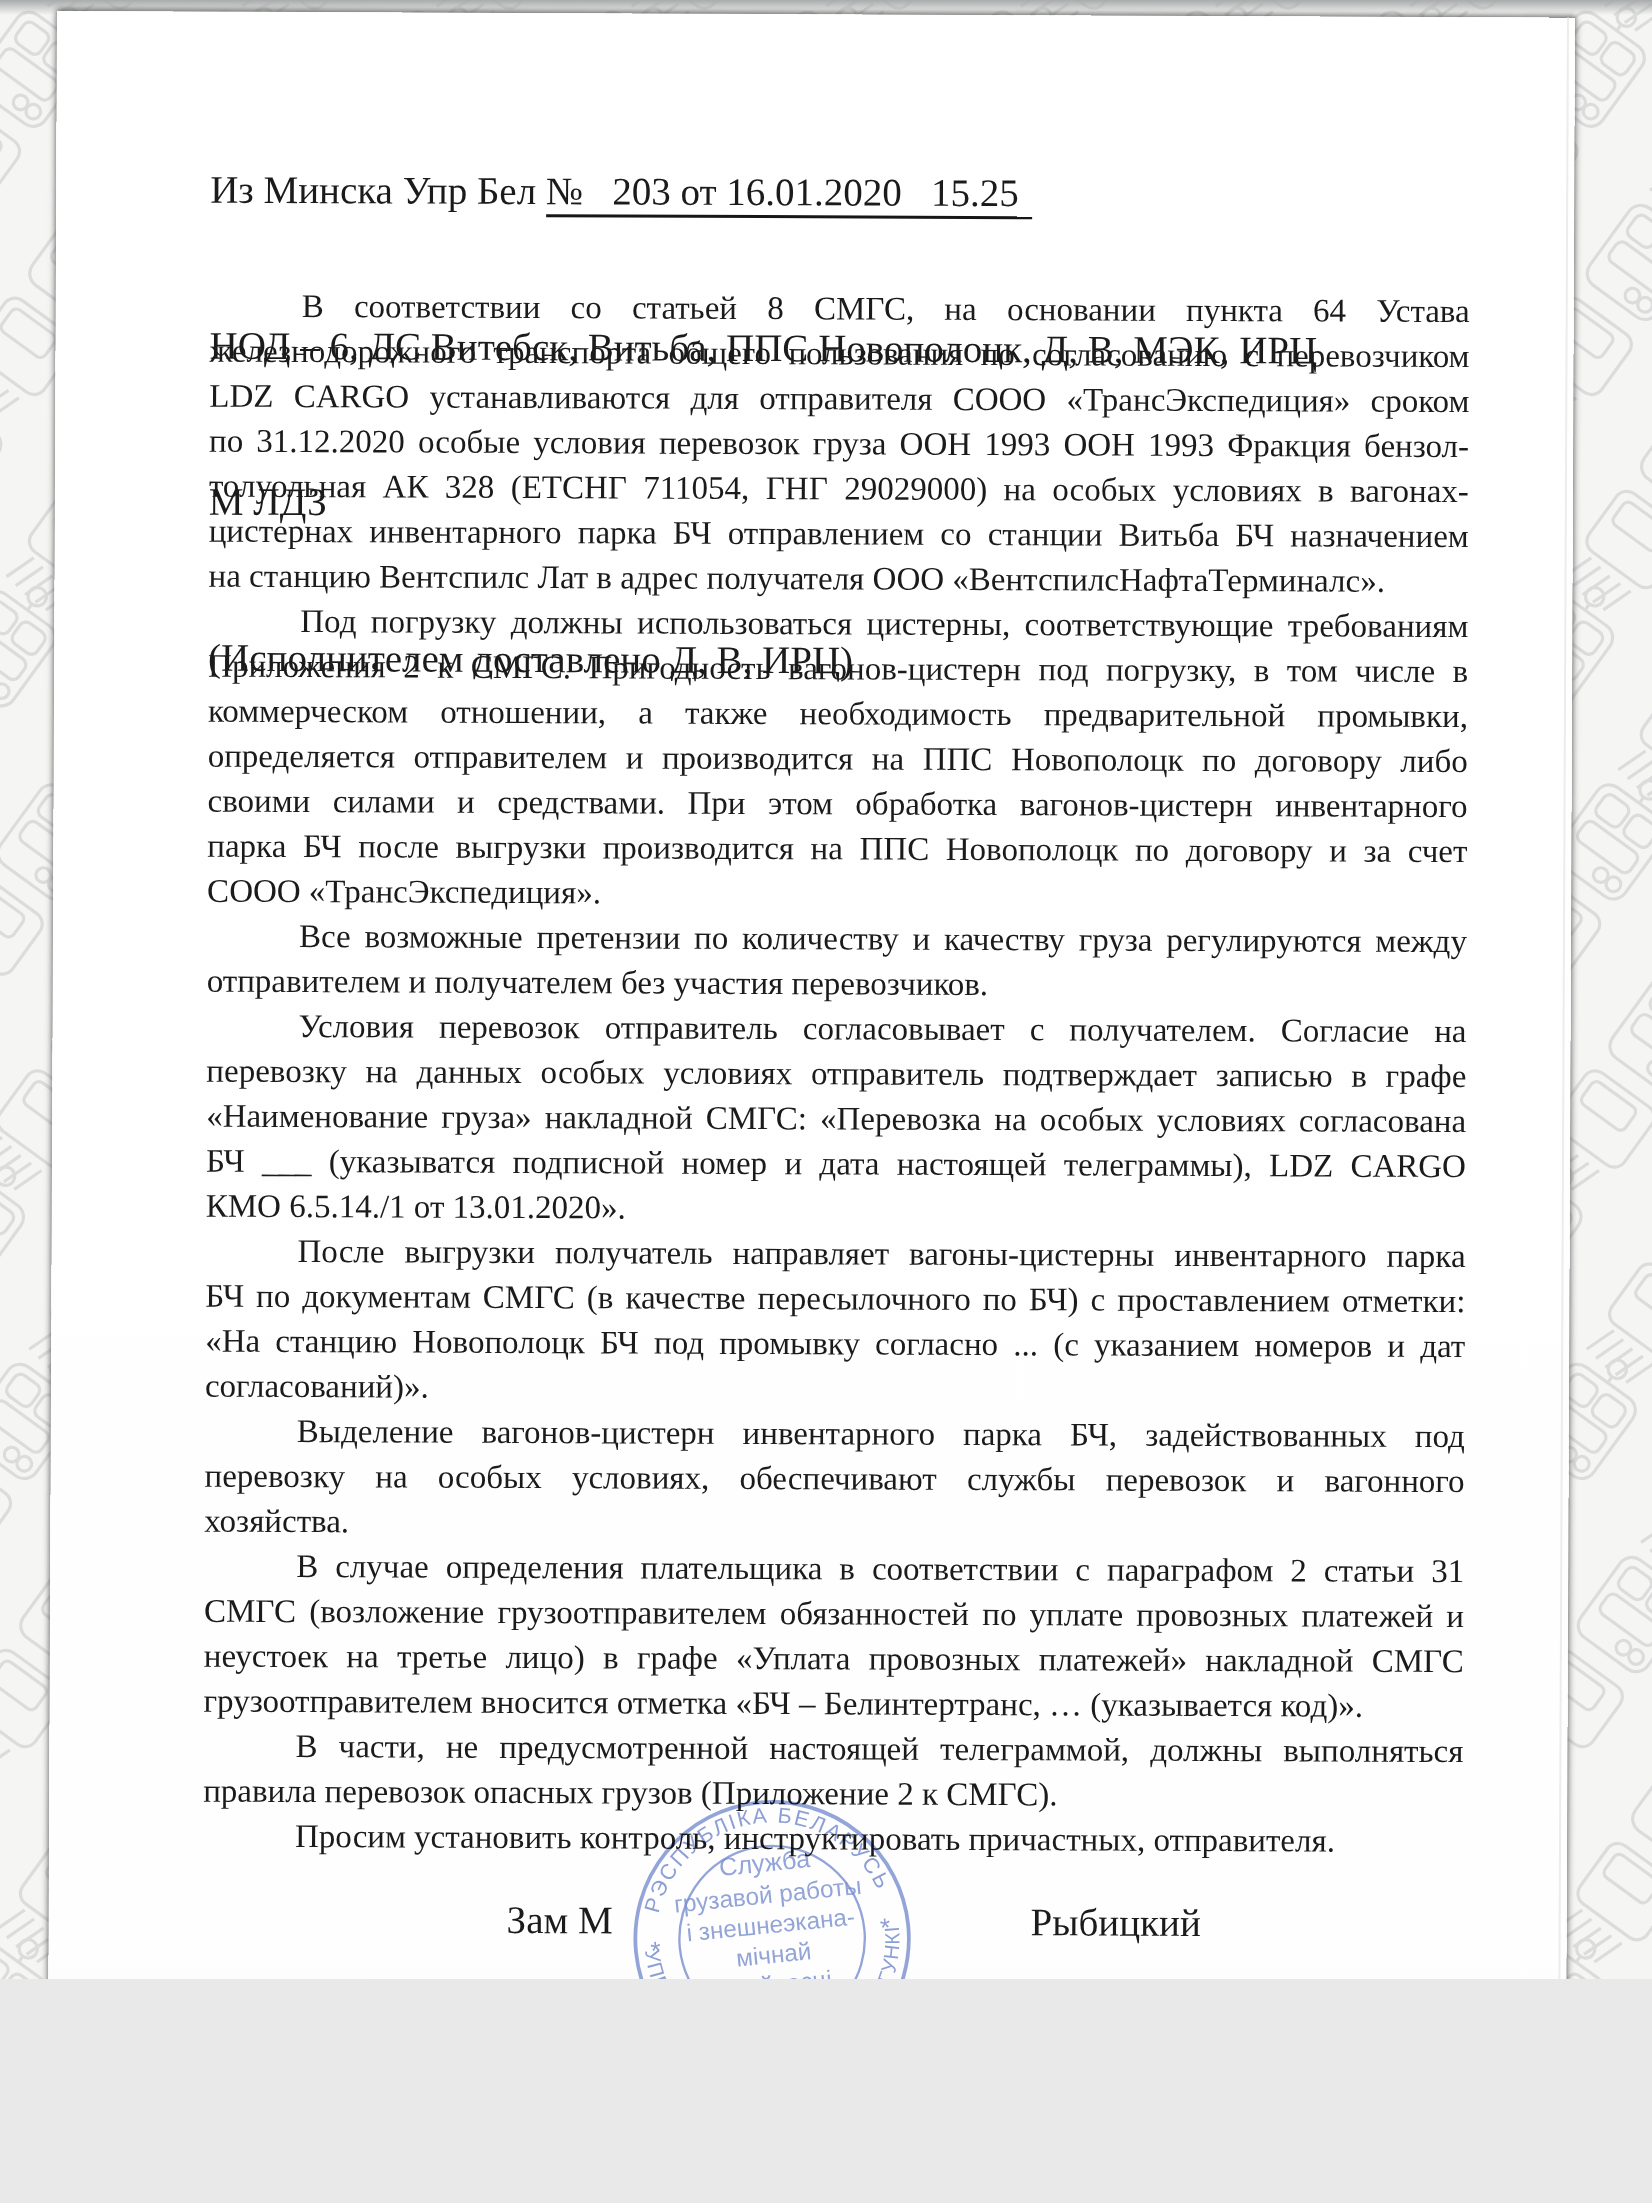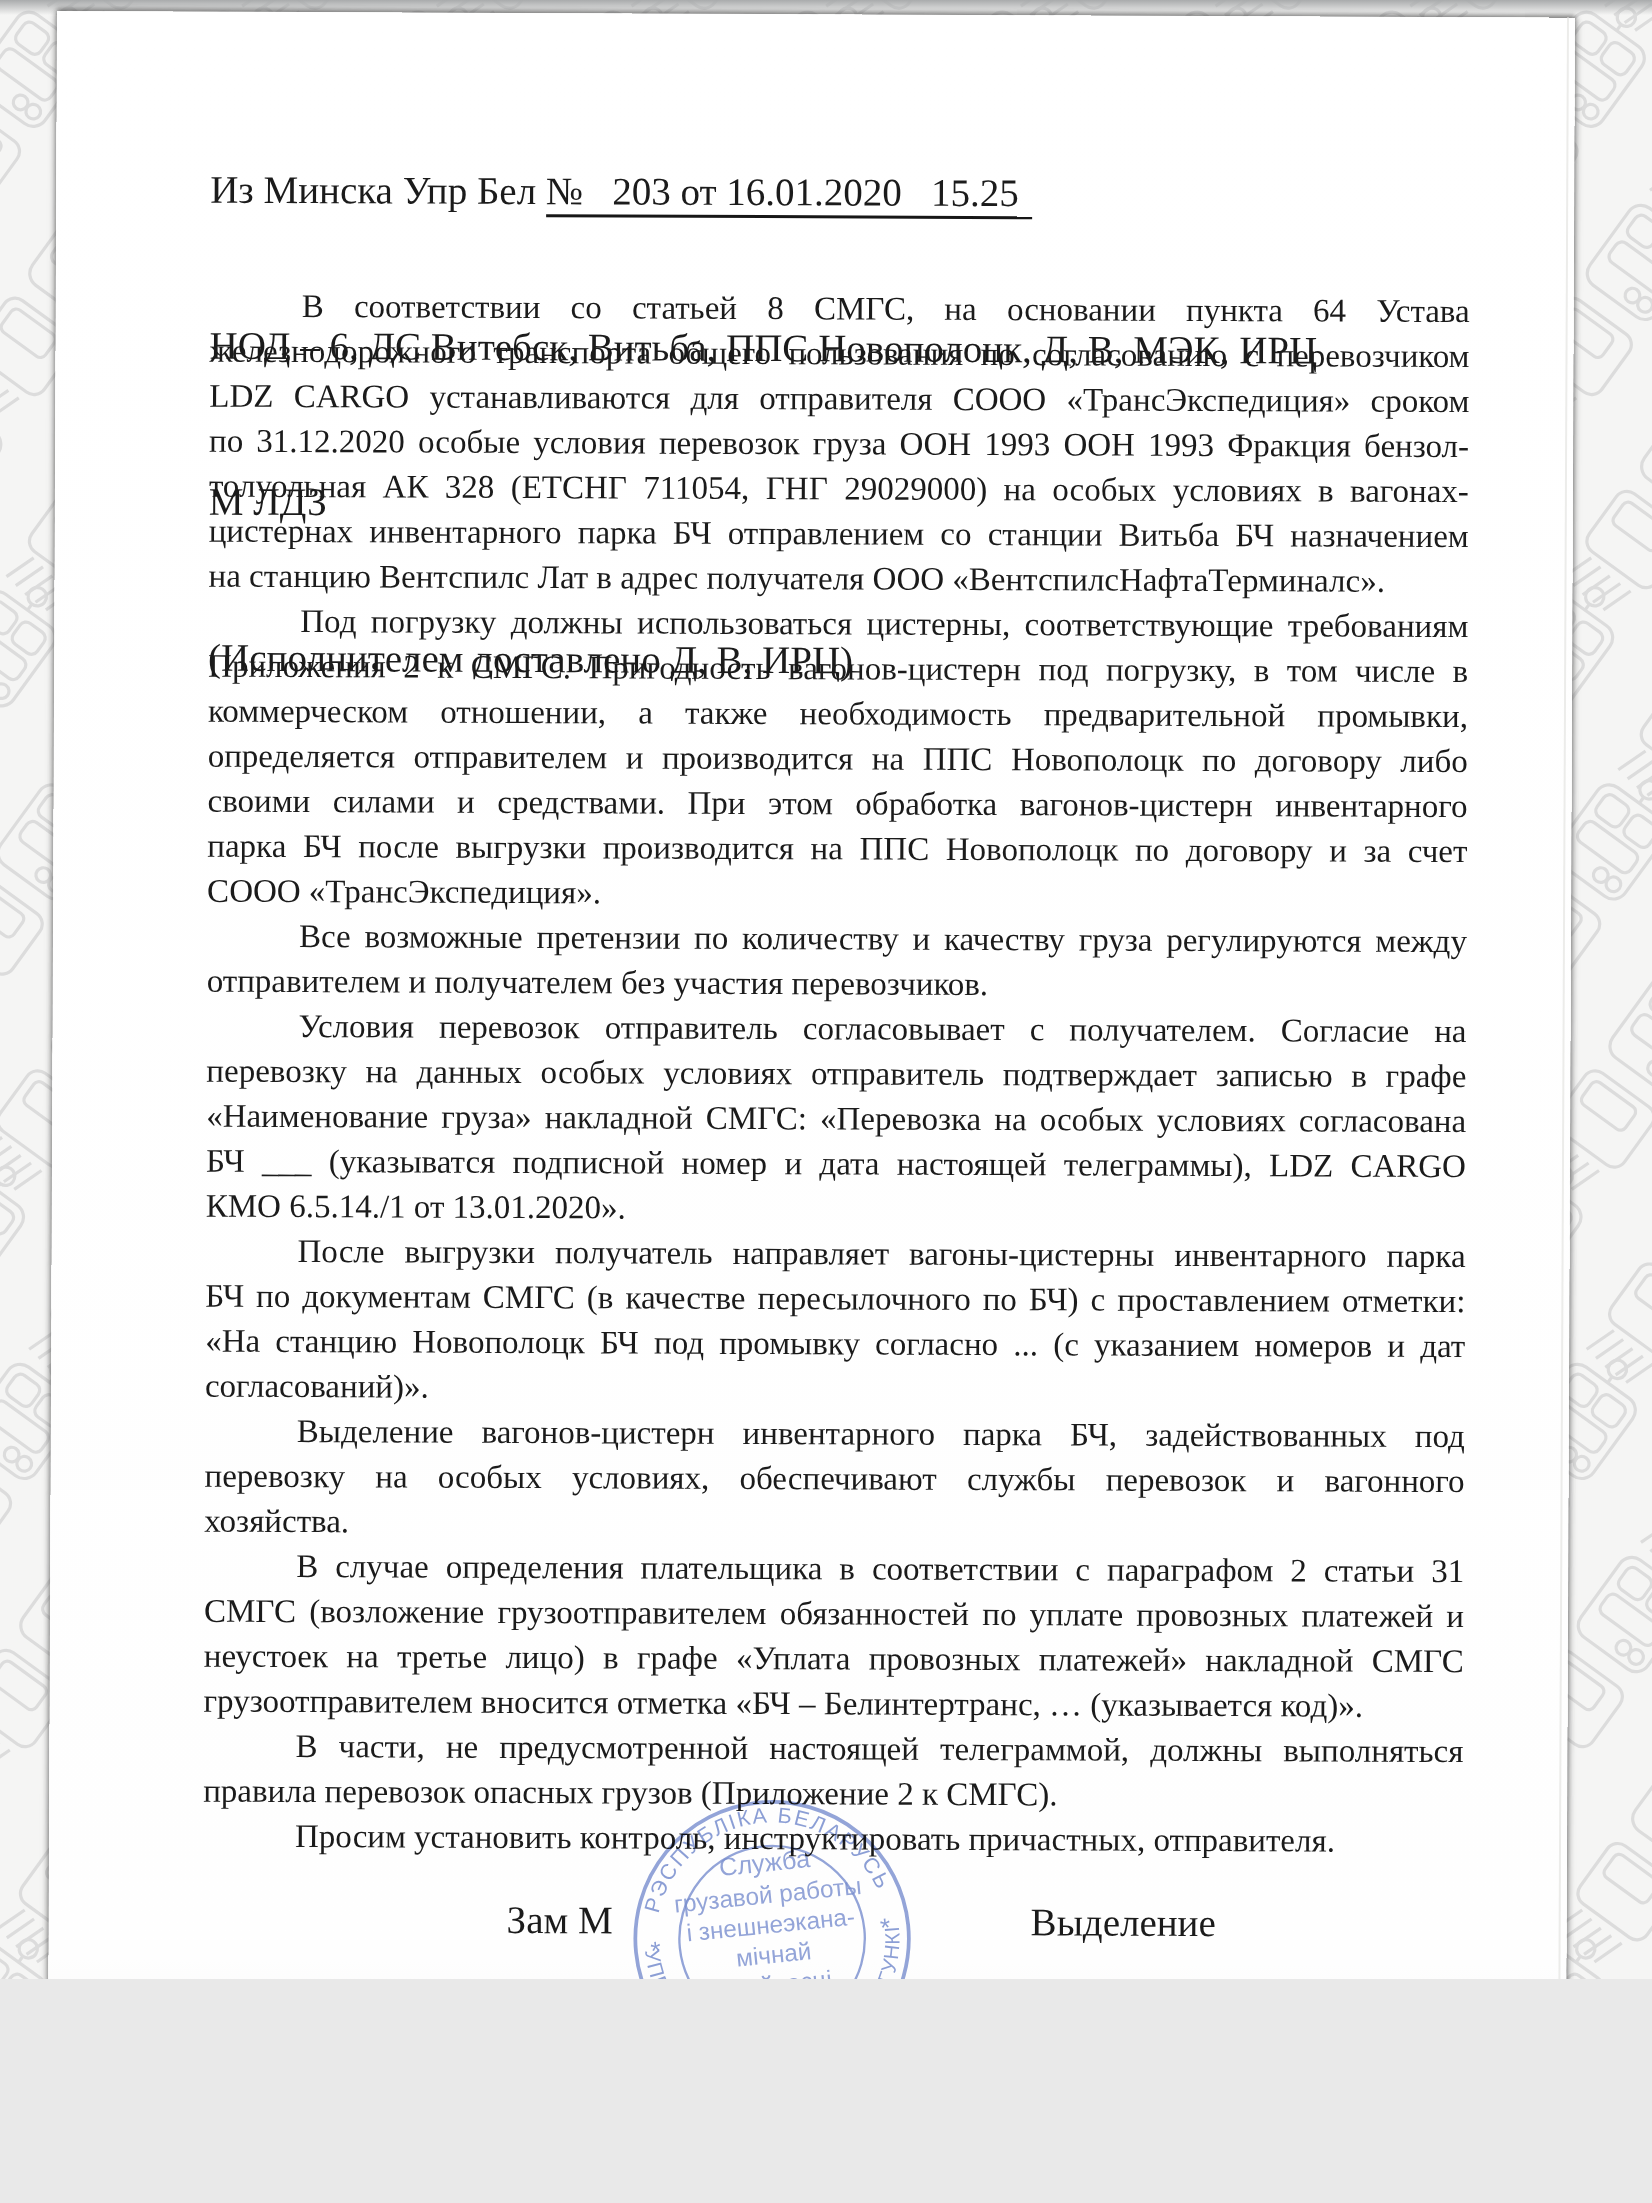--- a/index.html
+++ b/index.html
@@ -174,21 +174,21 @@
       <div class="para">
         <div class="ln first">В части, не предусмотренной настоящей телеграммой, должны выполняться</div>
         <div class="ln last">правила перевозок опасных грузов (Приложение 2 к СМГС).</div>
       </div>
       <div class="para">
         <div class="ln first last">Просим установить контроль, инструктировать причастных, отправителя.</div>
       </div>
     </div>
 
     <div class="sig sig-left">Зам М</div>
-    <div class="sig sig-right">Выделение</div>
+    <div class="sig sig-right">Рыбицкий</div>
 
     <div class="f-num">№ 21-05-29/1783</div>
     <div class="f-date">от   16.01.2020</div>
     <div class="f-phone">21 Павловская 225 46 57</div>
 
     <svg class="stamp" viewBox="0 0 300 300">
       <circle class="stamp-stroke" cx="150" cy="150" r="146" stroke-width="4" stroke-opacity=".8"></circle>
       <circle class="stamp-stroke" cx="150" cy="150" r="99" stroke-width="2.5" stroke-opacity=".8"></circle>
       <defs>
         <path id="arcTop" d="M 26,150 A 124,124 0 0 1 274,150" fill="none"></path>

